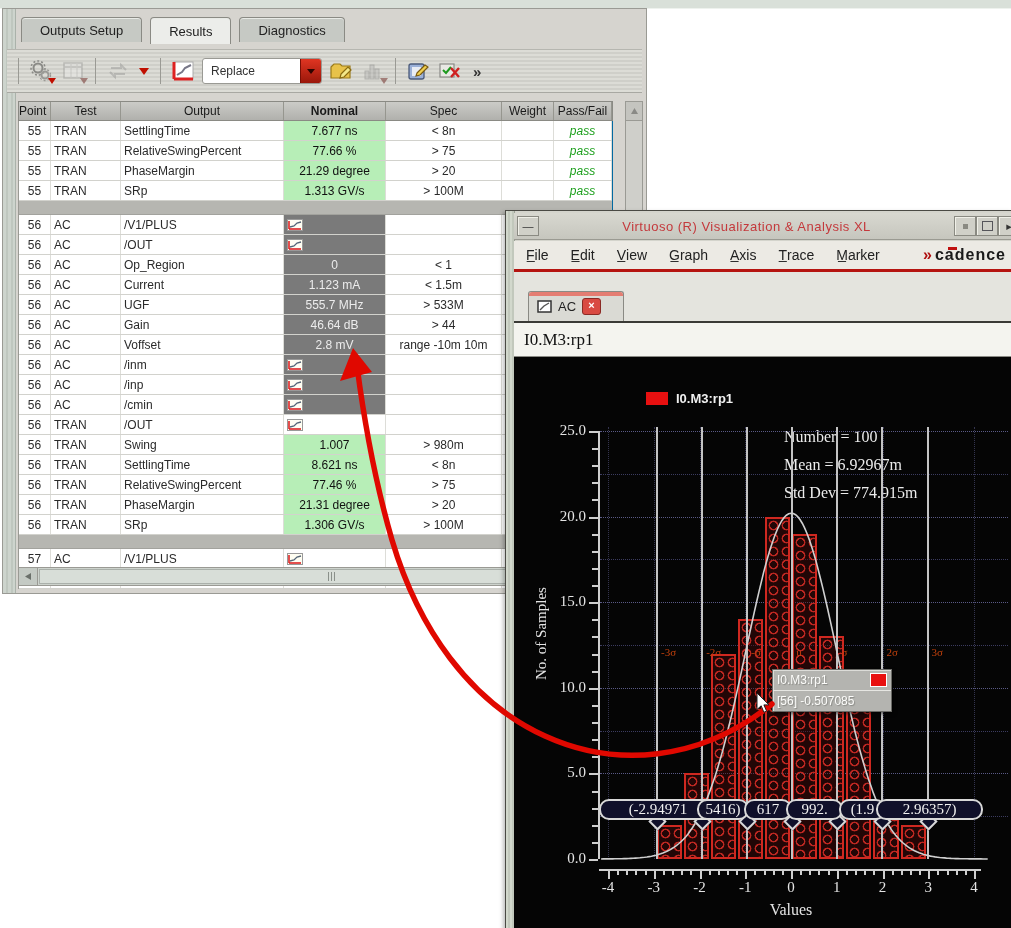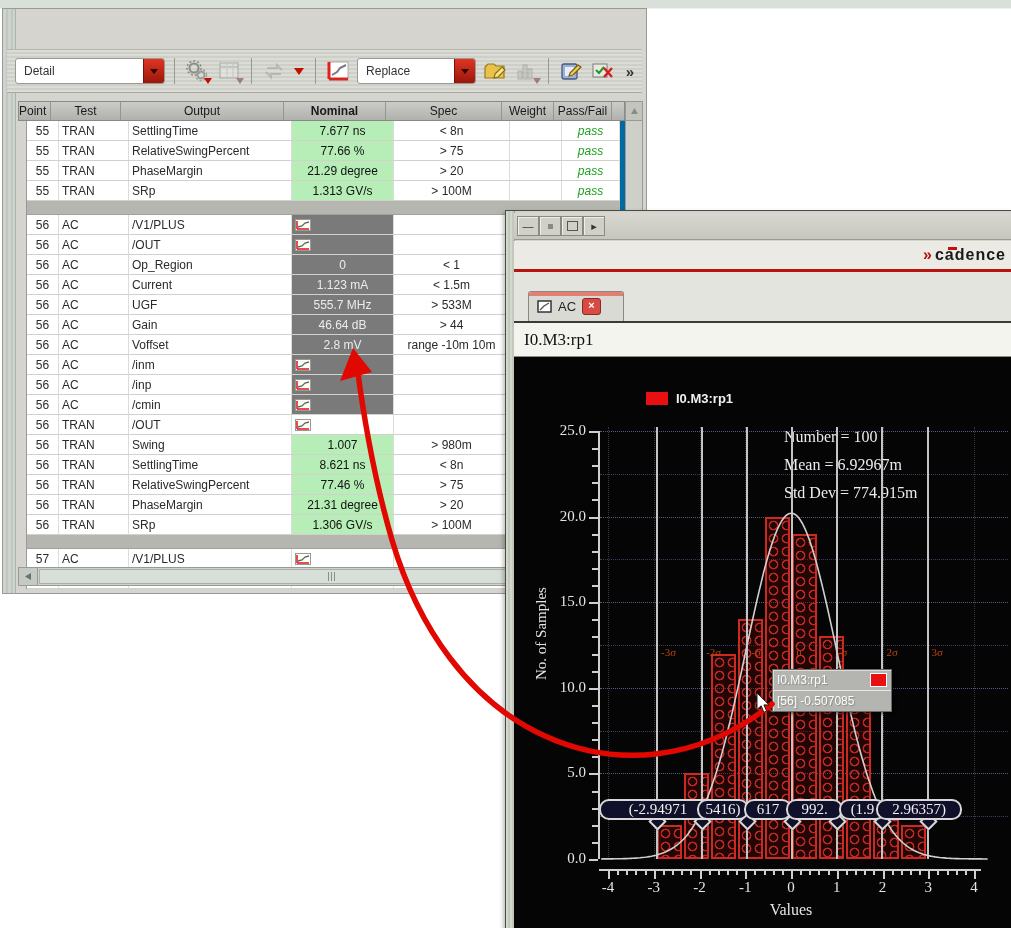--- a/index.html
+++ b/index.html
@@ -22,21 +22,21 @@
   .mini-dd{position:absolute;right:-2px;bottom:0;width:0;height:0;border-left:4px solid transparent;border-right:4px solid transparent;border-top:6px solid #c00f00;}
   .tsep{width:1px;height:26px;background:#9a9a94;margin:0 3px;}
   .overflow{font-size:15px;color:#333;font-weight:bold;margin-left:4px;}
 
   
   #rtable{position:absolute;left:15px;top:92px;}
   .thead{display:flex;height:20px;background:linear-gradient(#cbcbc7,#b0b0ac);border:1px solid #8a8a84;box-sizing:border-box;}
   .th{font-size:12px;color:#1a1a1a;display:flex;align-items:center;justify-content:center;border-right:1px solid #96968f;box-sizing:border-box;overflow:hidden;white-space:nowrap;}
   .th.bold{font-weight:bold;}
   .c-point{width:32px}.c-test{width:70px}.c-output{width:163px}.c-nominal{width:102px}.c-spec{width:116px}.c-weight{width:52px}.c-pass{width:58px}
-  .tbody{border-left:1px solid #9a9a94;border-right:5px solid #0369a1;background:#1d4ed8;margin-left:8px;}
+  .tbody{border-left:1px solid #9a9a94;border-right:1px solid #0369a1;background:#1d4ed8;}
   .tr{display:flex;height:19px;border-bottom:1px solid #d2d2cd;background:#fff;}
   .tr.divider{height:13px;background:#b6b6b1;border-bottom:1px solid #a2a29d;}
   .td{font-size:12px;color:#2a2a2a;display:flex;align-items:center;border-right:1px solid #dddDD8;box-sizing:border-box;overflow:hidden;white-space:nowrap;padding:0 3px;}
   .td.center{justify-content:center;}
   .td.green{background:#b7eeb7;justify-content:center;color:#111;}
   .td.dark{background:#7a7a7a;justify-content:center;color:#ececec;}
   .td.icon-dark{background:#7a7a7a;justify-content:flex-start;}
   .td.pass{color:#1ea01e;justify-content:center;font-style:italic;}
   .vscroll{position:absolute;top:0;width:18px;background:#cfcfca;border:1px solid #9a9a94;box-sizing:border-box;}
   .vscroll .upbtn{height:18px;background:#c4c4bf;border-bottom:1px solid #9a9a94;display:flex;align-items:center;justify-content:center;}
@@ -96,28 +96,27 @@
 </style>
 </head>
 <body>
 
 <div id="stage">
   <div class="topstrip"></div>
 
   <div id="resultsWin">
     <div class="leftframe"></div>
 
+    <div class="tabrow">
+      <div class="tab">Outputs Setup</div>
+      <div class="tab active">Results</div>
+      <div class="tab">Diagnostics</div>
+    </div>
 
     <div class="toolbar">
-      <div class="combo" style="width:150px">
-        <span class="val">Detail</span>
-        <span class="dd">
-            <i></i>
-          </span>
-      </div>
       <div class="tsep"></div>
       <div class="tbtn">
         <svg width="22" height="22" viewBox="0 0 22 22">
             <circle cx="8" cy="8" r="4.5" fill="none" stroke="#8a8a86" stroke-width="2"></circle>
             <circle cx="8" cy="8" r="7" fill="none" stroke="#8a8a86" stroke-width="1.5" stroke-dasharray="2 2"></circle>
             <circle cx="15" cy="15" r="3.5" fill="none" stroke="#9a9a96" stroke-width="2"></circle>
             <circle cx="15" cy="15" r="5.6" fill="none" stroke="#9a9a96" stroke-width="1.2" stroke-dasharray="2 2"></circle>
           </svg>
         <span class="mini-dd"></span>
       </div>
@@ -494,30 +493,40 @@
           <b></b>
         </div>
     </div>
   </div>
 
   <div id="graphWin">
     <div class="leftframe"></div>
 
     <div class="titlebar">
       <span class="wbtn" style="margin-left:3px">—</span>
+      <span class="ttl">Virtuoso (R) Visualization &amp; Analysis XL</span>
       <span class="wbtn">
           <span style="width:5px;height:5px;background:#8a8a82;display:block"></span>
         </span>
       <span class="wbtn">
           <span style="width:9px;height:8px;border:1.5px solid #55555a;display:block"></span>
         </span>
       <span class="wbtn" style="margin-right:-8px">▸</span>
     </div>
 
     <div class="menubar">
+      <span style="display:flex">
+          <span class="menu-item">F̲ile</span>
+          <span class="menu-item">E̲dit</span>
+          <span class="menu-item">V̲iew</span>
+          <span class="menu-item">G̲raph</span>
+          <span class="menu-item">A̲xis</span>
+          <span class="menu-item">T̲race</span>
+          <span class="menu-item">M̲arker</span>
+        </span>
       <span class="brand">
         <span class="chev">»</span>
         <span class="word">cadence</span>
       </span>
     </div>
     <div class="redline"></div>
 
     <div class="gtabbar">
       <div class="gtab">
         <span class="stripe"></span>
@@ -678,21 +687,21 @@
           <div class="tail" style="left: 227.229px; top: 458px;"></div>
           <div class="tail" style="left: 272.316px; top: 458px;"></div>
           <div class="tail" style="left: 317.402px; top: 458px;"></div>
           <div class="tail" style="left: 362.489px; top: 458px;"></div>
           <div class="tail" style="left: 407.576px; top: 458px;"></div>
           <div class="pill" style="left: 85px; width: 118px; top: 442px;">(-2.94971</div>
           <div class="pill" style="left: 183px; width: 52px; top: 442px;">5416)</div>
           <div class="pill" style="left: 230px; width: 48px; top: 442px;">617</div>
           <div class="pill" style="left: 272px; width: 57px; top: 442px;">992.</div>
           <div class="pill" style="left: 325px; width: 47px; top: 442px;">(1.9</div>
-          <div class="pill" style="left: 362px; width: 86px; top: 442px;">2.96357)</div>
+          <div class="pill" style="left: 362px; width: 107px; top: 442px;">2.96357)</div>
         </div>
       <div class="axis-title-y" style="left:-28px;top:268px;width:110px;text-align:center">No. of Samples</div>
       <div class="axis-title-x" style="left:247px;top:544px;width:60px;">Values</div>
 
       <div class="tooltip" style="left:258px;top:312px;z-index:40">
         <div class="hd">
           <span class="t">I0.M3:rp1</span>
           <span class="sq"></span>
         </div>
         <div class="vl">[56] -0.507085</div>

